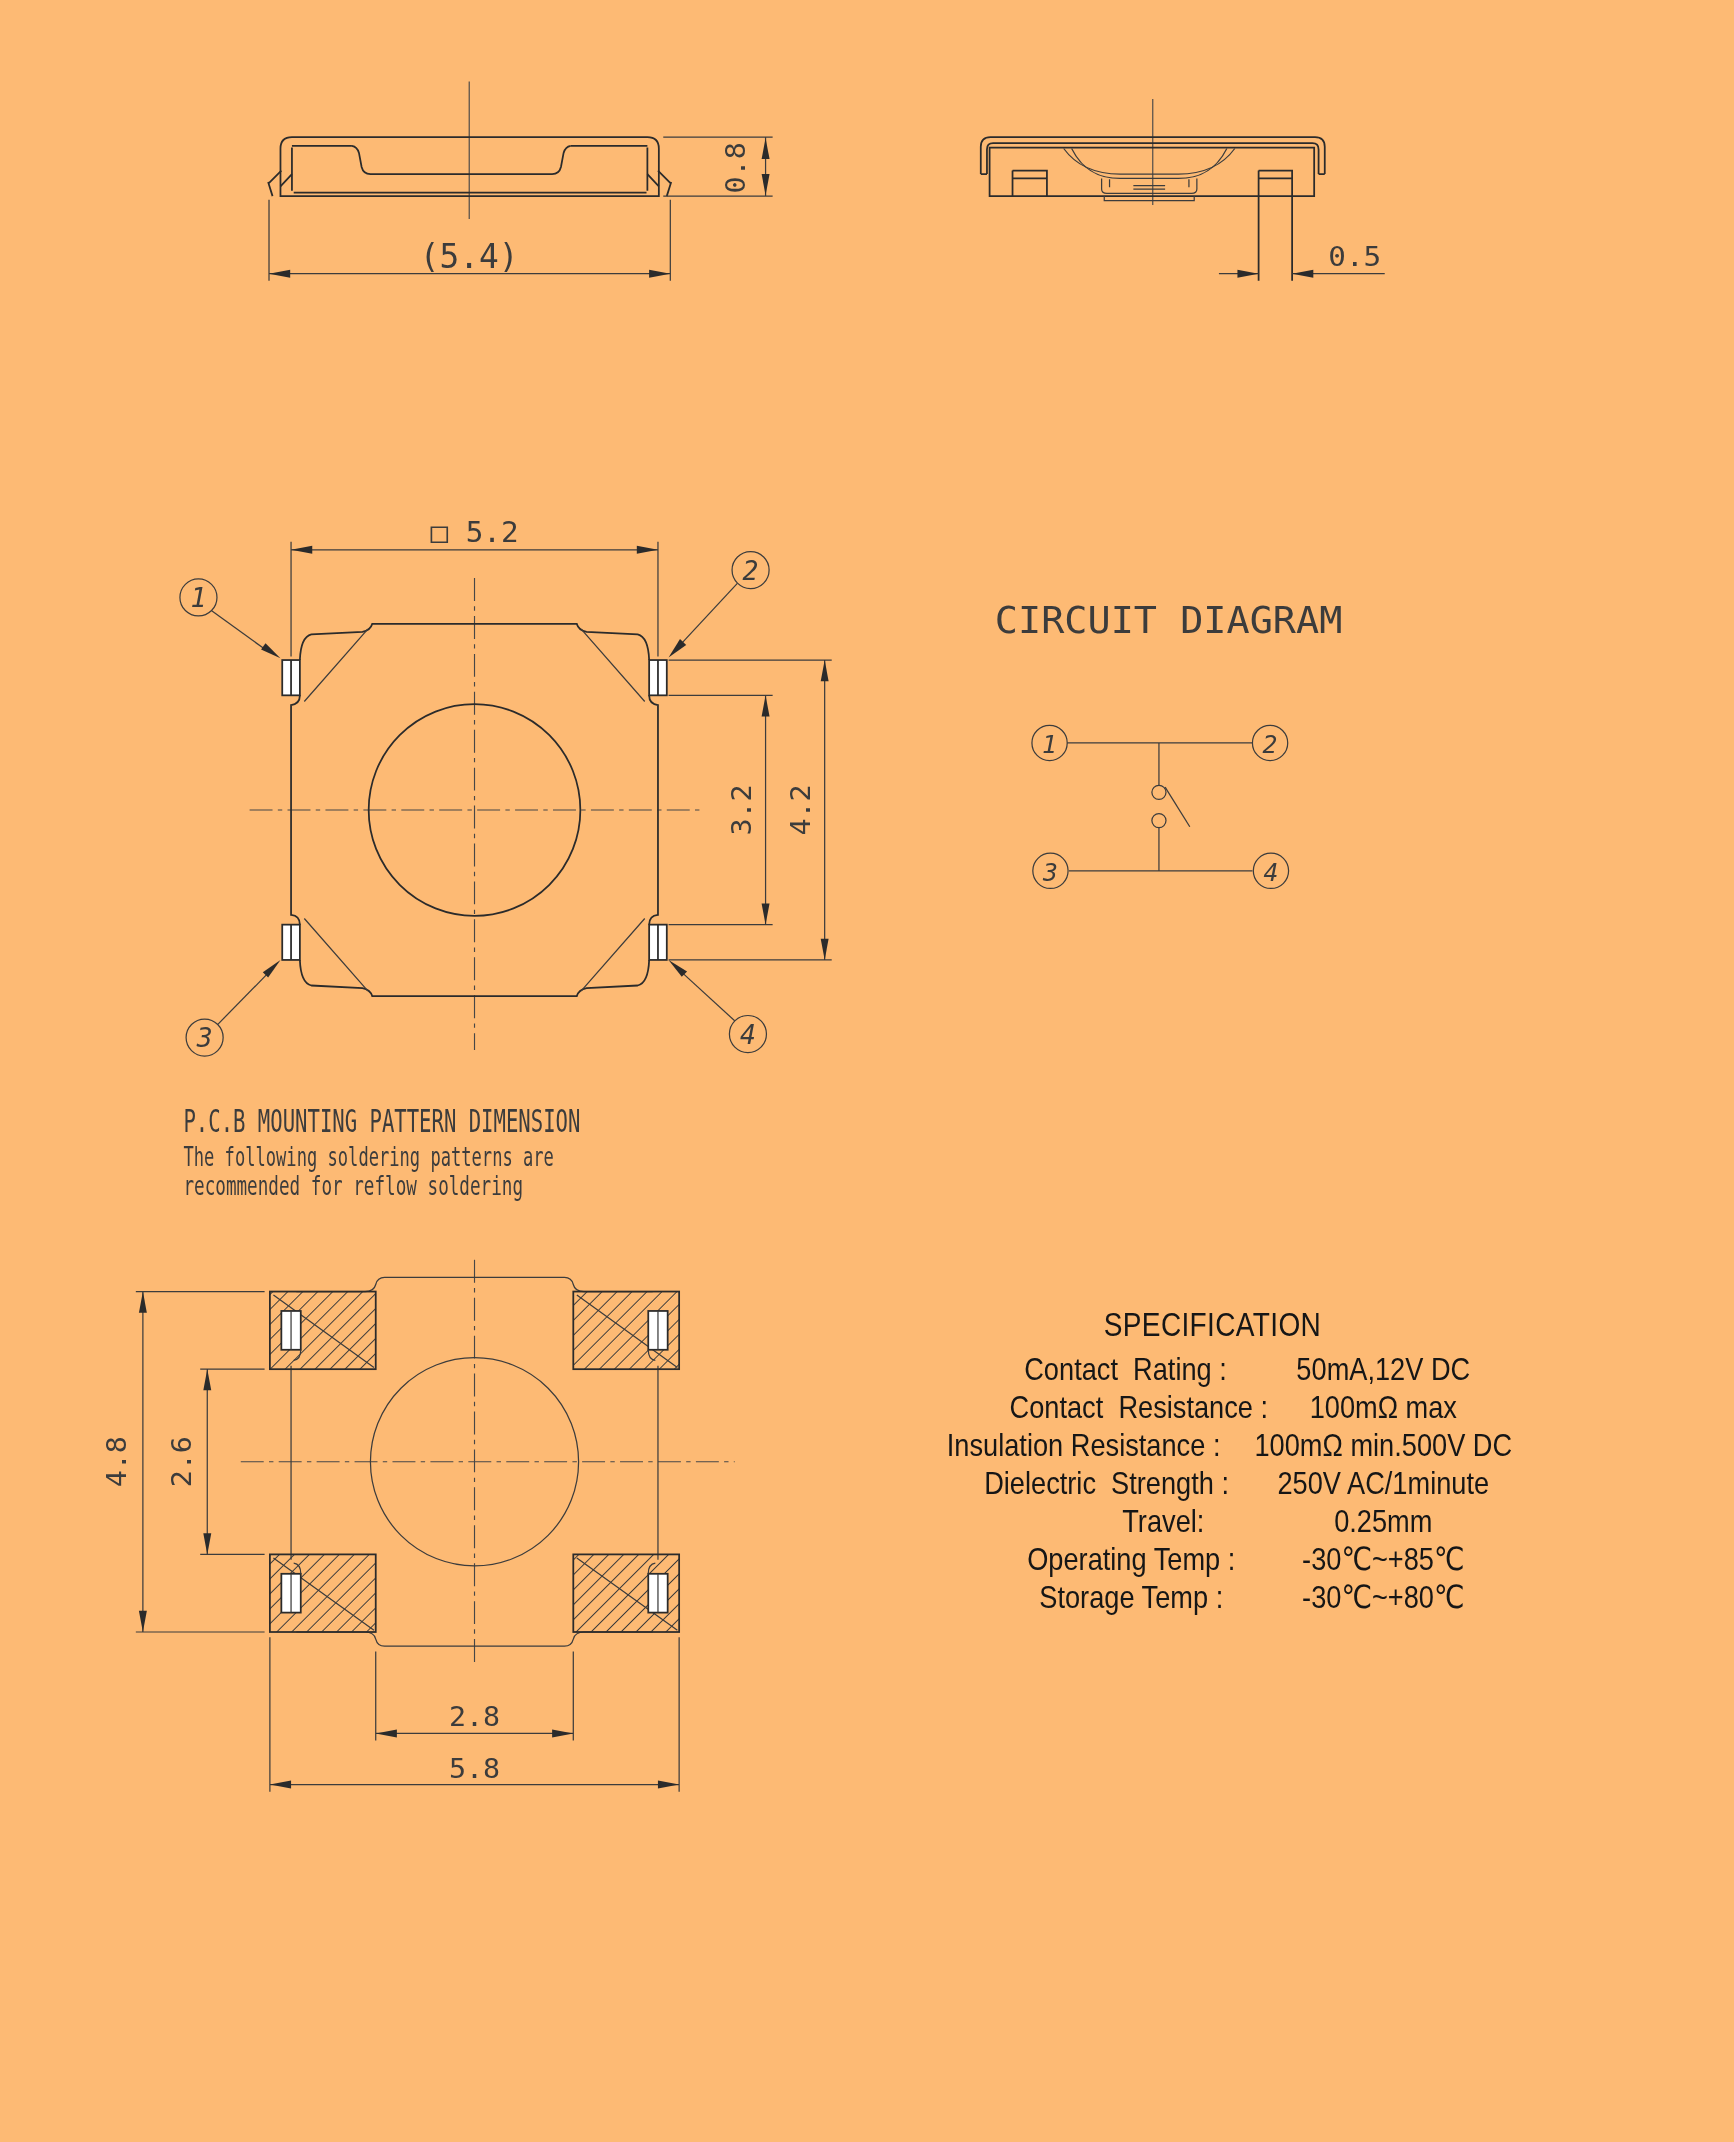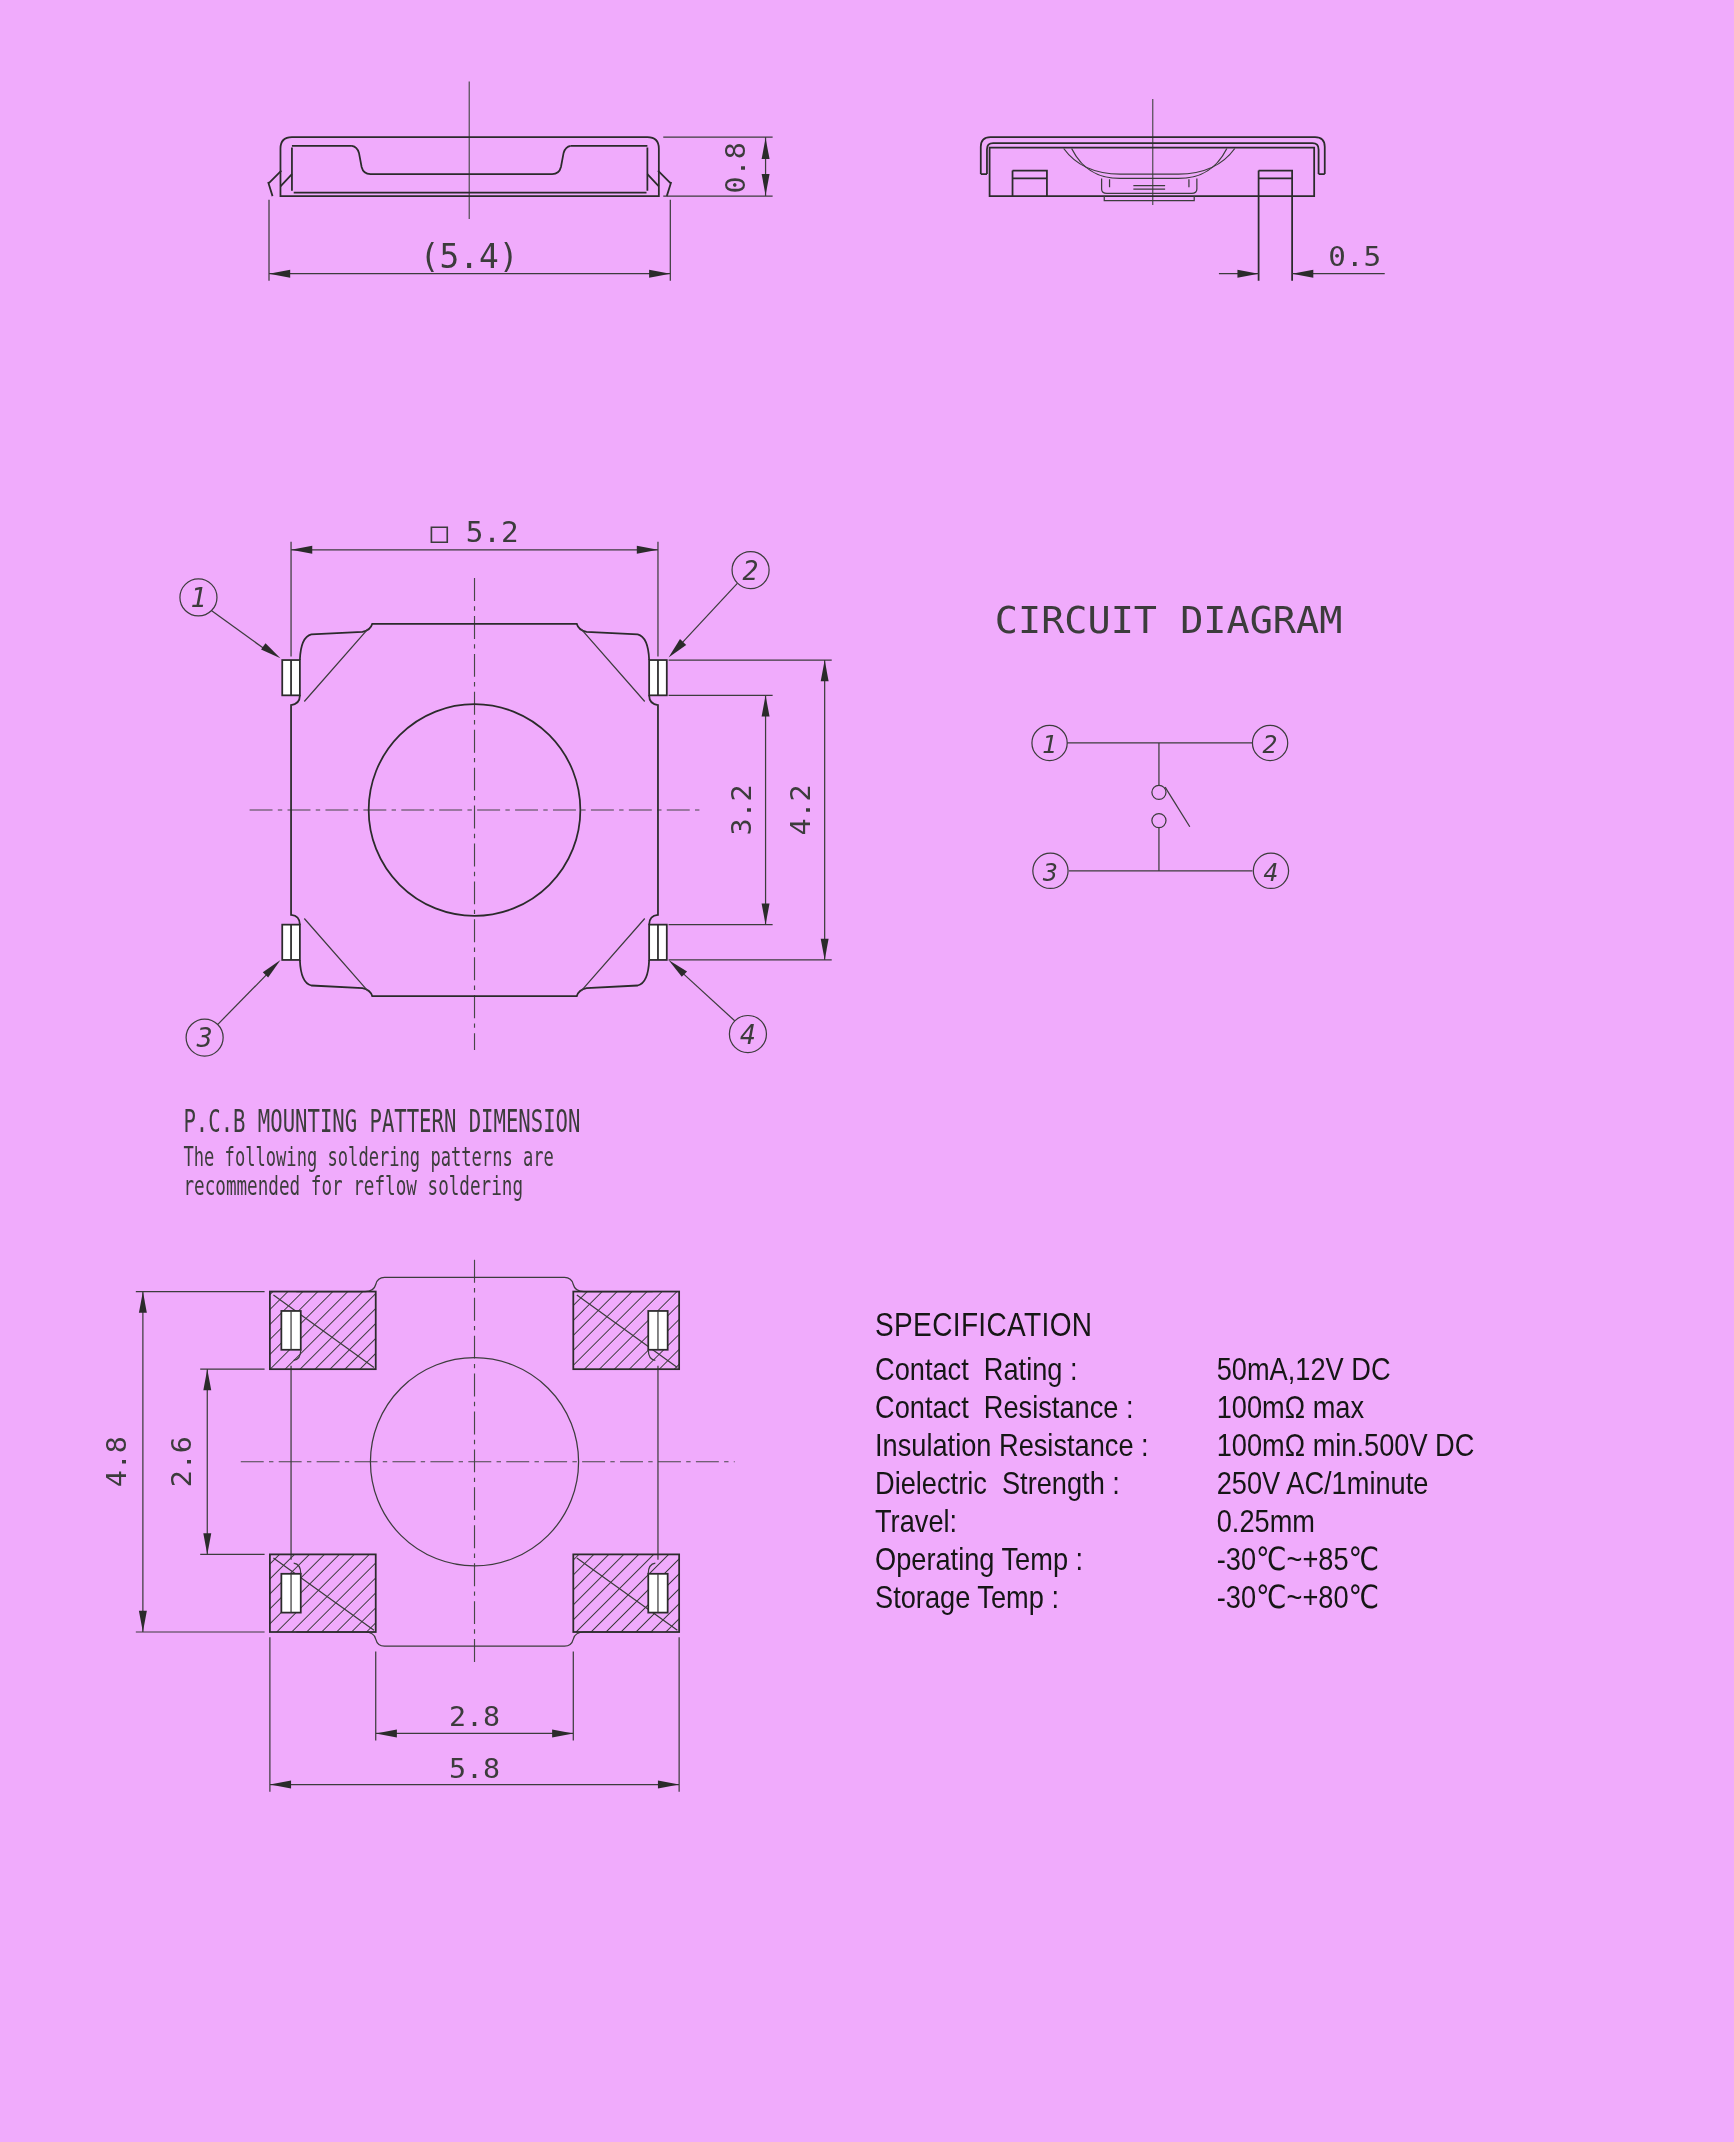--- a/index.html
+++ b/index.html
@@ -1,17 +1,17 @@
 <!DOCTYPE html>
 <html style="font-size:14px"><head>
 <meta charset="utf-8">
 <style>
   html,body{margin:0;padding:0;background:#888;}
-  #page{position:relative;width:1734px;height:2143px;background:#f0abfc;overflow:hidden;
-        font-family:"Liberation Sans","DejaVu Sans",sans-serif;}
+  #page{position:relative;width:1734px;height:2143px;background:#fdba74;overflow:hidden;
+        font-family:"Liberation Sans","DejaVu Sans",sans-serif;text-align:center;}
   svg{position:absolute;left:0;top:0;}
   .cad-text{font-family:"DejaVu Sans Mono","DejaVu Sans",monospace;fill:#3c3c3c;}
   .geo{stroke:#2b2b2b;stroke-width:2;fill:none;}
   .geo-thin{stroke:#3c3c3c;stroke-width:1.4;fill:none;}
   .cline{stroke:#474747;stroke-width:1.3;fill:none;}
   .cline-dash{stroke:#474747;stroke-width:1.3;fill:none;stroke-dasharray:26 6 5 6;}
   .arr{fill:#2b2b2b;stroke:none;}
   .padfill{fill:url(#hatch);stroke:#2b2b2b;stroke-width:2;}
   .white{fill:#ffffff;}
   #spec{position:absolute;left:875px;top:1306px;width:794px;color:#161616;

